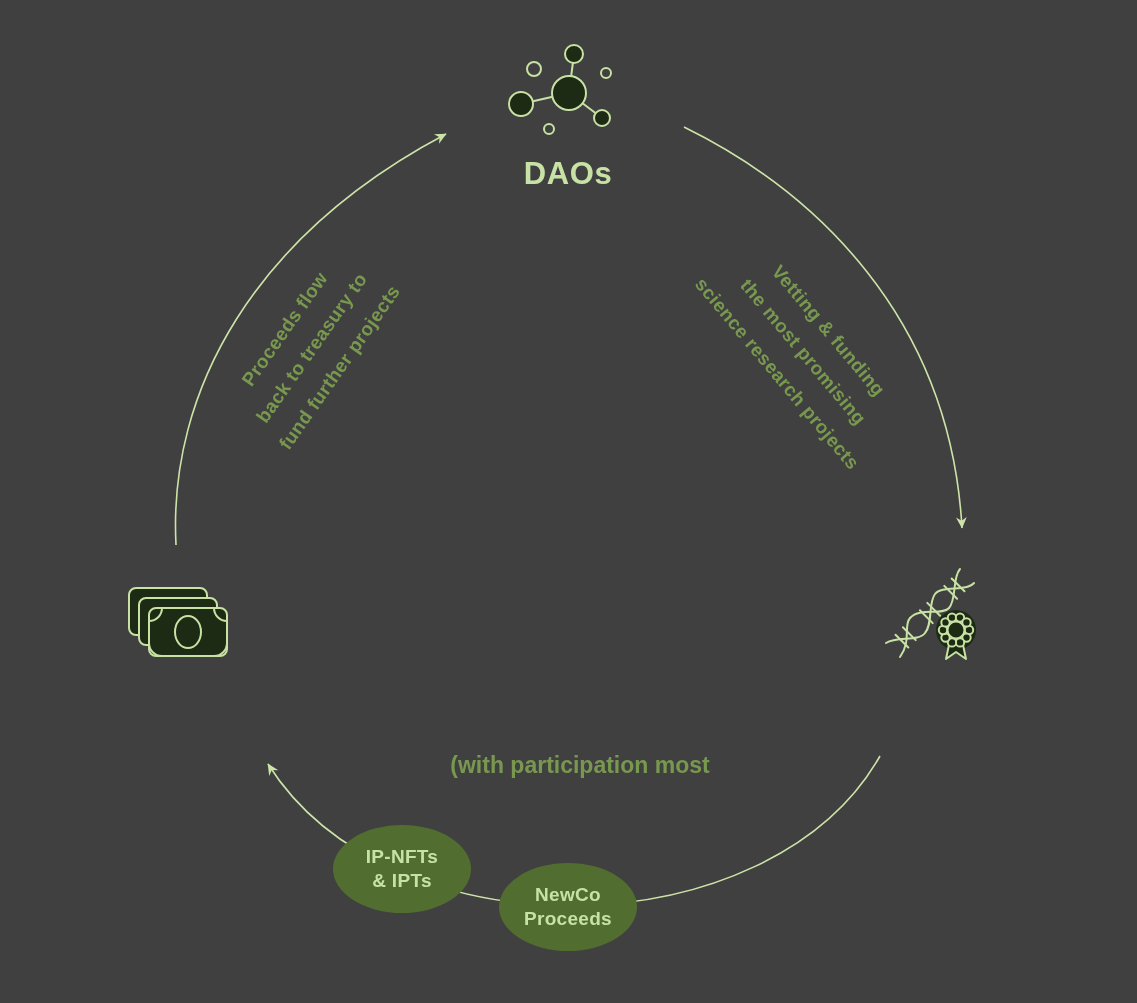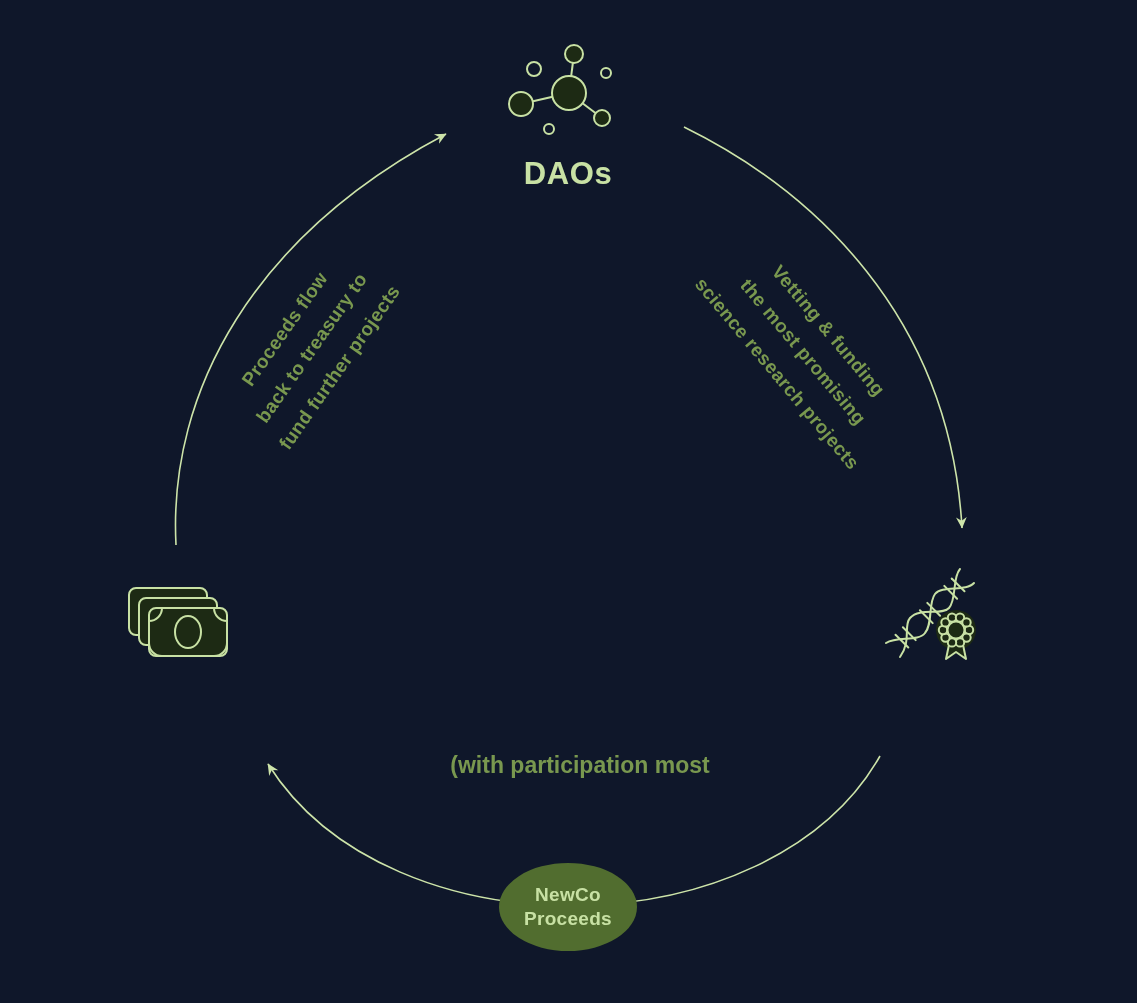--- a/index.html
+++ b/index.html
@@ -1,18 +1,18 @@
 <!DOCTYPE html>
 <html><head>
 <meta charset="utf-8">
 <style>
   html,body{margin:0;padding:0;background:#1d2a14;}
   .stage{
     position:relative;width:1137px;height:1003px;overflow:hidden;
-    background:#0f172a;
+    background:#404040;
     font-family:"Liberation Sans", sans-serif;
   }
   .layer{position:absolute;left:0;top:0;width:1137px;height:1003px;}
   svg.layer{z-index:1;}
   .node-label{
     position:absolute;transform:translate(-50%,-50%);
     color:#c8e1a4;font-weight:700;letter-spacing:.6px;
     white-space:nowrap;z-index:3;
   }
   .label-daos{left:568px;top:174px;font-size:31px;}
@@ -123,18 +123,22 @@
   <div class="arc-text arc-text-right">
     <div>Vetting &amp; funding</div>
     <div>the most promising</div>
     <div>science research projects</div>
   </div>
 
   <div class="monetizing">
     <div>(with participation most</div>
   </div>
 
+  <div class="badge badge-ipnft">
+    <div>IP-NFTs</div>
+    <div>&amp; IPTs</div>
+  </div>
   <div class="badge badge-newco">
     <div>NewCo</div>
     <div>Proceeds</div>
   </div>
 
 </div>
 
 </body></html>

